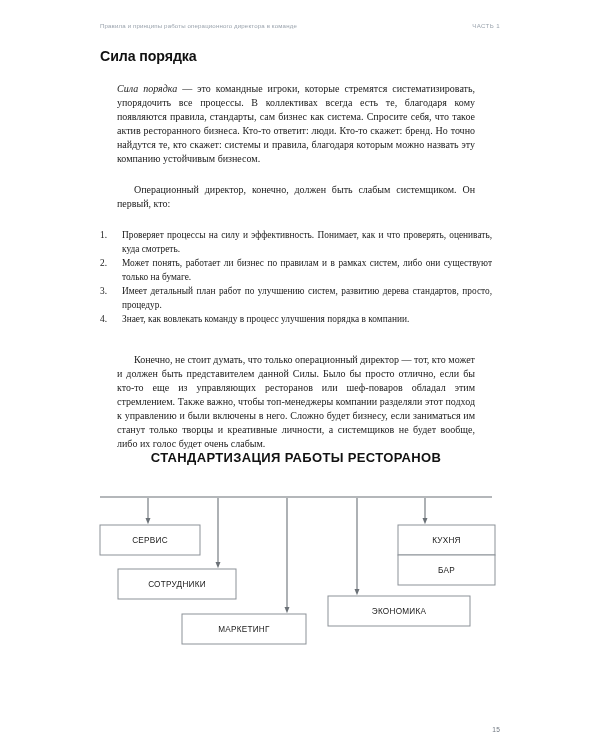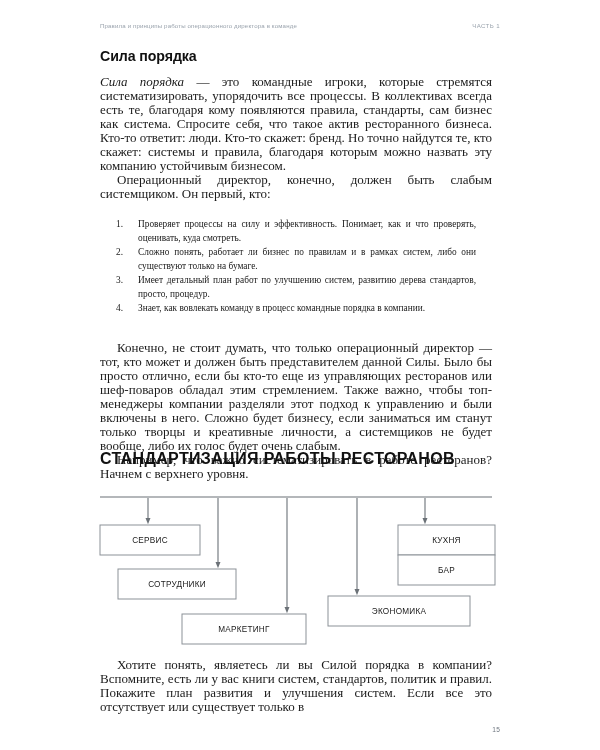--- a/index.html
+++ b/index.html
@@ -56,41 +56,41 @@
     font-family: "Liberation Sans", "DejaVu Sans", sans-serif;
     font-size: 14.2px;
     font-weight: bold;
     letter-spacing: -0.1px;
     margin: 0 0 10px 0;
     color: #111111;
     line-height: 1.2;
   }
 
   p.body {
-    font-size: 13px;
+    font-size: 10px;
     line-height: 14.0px;
-    margin: 0;
+    margin: 17px;
     text-align: justify;
     text-justify: inter-word;
     color: #1a1a1a;
     hyphens: manual;
   }
   p.body.indent {
     text-indent: 17px;
   }
   p.body + p.body {
     margin-top: 0;
   }
   .lead-term {
     font-style: italic;
   }
 
   
   ol.numbered {
-    margin: 16px;
+    margin: 0;
     padding: 0;
     list-style: none;
     counter-reset: li;
   }
   ol.numbered > li {
     position: relative;
     padding-left: 22px;
     font-size: 9.35px;
     line-height: 14.0px;
     text-align: justify;
@@ -122,24 +122,24 @@
   }
   .diagram svg {
     display: block;
   }
 
   .diagram-title {
     position: absolute;
     top: 450px;
     left: 100px;
     width: 392px;
-    text-align: left;
+    text-align: center;
     font-family: "Liberation Sans", "DejaVu Sans", sans-serif;
     font-weight: bold;
-    font-size: 16px;
+    font-size: 13px;
     letter-spacing: 0.35px;
     color: #111111;
     white-space: nowrap;
   }
 
   .node-label {
     font-family: "Liberation Sans", "DejaVu Sans", sans-serif;
     font-size: 8.2px;
     letter-spacing: 0.25px;
     fill: #1a1a1a;
@@ -169,30 +169,29 @@
   <div class="content">
 
     <h1 class="section-title">Сила порядка</h1>
 
     <p class="body"><span class="lead-term">Сила порядка</span><span> — это командные игроки, которые стремятся систематизировать, упорядочить все процессы. В коллективах всегда есть те, благодаря кому появляются правила, стандарты, сам бизнес как система. Спросите себя, что такое актив ресторанного бизнеса. Кто-то ответит: люди. Кто-то скажет: бренд. Но точно найдутся те, кто скажет: системы и правила, благодаря которым можно назвать эту компанию устойчивым бизнесом.</span></p>
 
     <p class="body indent">Операционный директор, конечно, должен быть слабым системщиком. Он первый, кто:</p>
 
     <ol class="numbered">
       <li>Проверяет процессы на силу и эффективность. Понимает, как и что проверять, оценивать, куда смотреть.</li>
-      <li>Сложно понять, работает ли бизнес по правилам и в рамках систем, либо они существуют только на бумаге.</li>
+      <li>Может понять, работает ли бизнес по правилам и в рамках систем, либо они существуют только на бумаге.</li>
       <li>Имеет детальный план работ по улучшению систем, развитию дерева стандартов, просто, процедур.</li>
-      <li>Знает, как вовлекать команду в процесс командные порядка в компании.</li>
+      <li>Знает, как вовлекать команду в процесс улучшения порядка в компании.</li>
     </ol>
 
     <div class="spacer-10"></div>
 
     <p class="body indent">Конечно, не стоит думать, что только операционный директор — тот, кто может и должен быть представителем данной Силы. Было бы просто отлично, если бы кто-то еще из управляющих ресторанов или шеф-поваров обладал этим стремлением. Также важно, чтобы топ-менеджеры компании разделяли этот подход к управлению и были включены в него. Сложно будет бизнесу, если заниматься им станут только творцы и креативные личности, а системщиков не будет вообще, либо их голос будет очень слабым.</p>
 
-    <p class="body indent">Например, что важно систематизировать в работе ресторанов? Начнем с верхнего уровня.</p>
 
   </div>
 
   <div class="diagram-title">СТАНДАРТИЗАЦИЯ РАБОТЫ РЕСТОРАНОВ</div>
 
   <div class="diagram">
     <svg width="600" height="750" viewBox="0 0 600 750" xmlns="http://www.w3.org/2000/svg">
       <defs>
         <marker id="arrowhead" markerWidth="7" markerHeight="7" refX="3.1" refY="3" orient="auto" markerUnits="strokeWidth">
           <path d="M0,0.6 L6,3 L0,5.4 z" fill="#6b7177"></path>
@@ -216,19 +215,16 @@
           <text x="150" y="543" text-anchor="middle" class="node-label">СЕРВИС</text>
           <text x="177" y="587" text-anchor="middle" class="node-label">СОТРУДНИКИ</text>
           <text x="244" y="632" text-anchor="middle" class="node-label">МАРКЕТИНГ</text>
           <text x="399" y="614" text-anchor="middle" class="node-label">ЭКОНОМИКА</text>
           <text x="446.5" y="543" text-anchor="middle" class="node-label">КУХНЯ</text>
           <text x="446.5" y="573" text-anchor="middle" class="node-label">БАР</text>
         </g>
     </svg>
   </div>
 
-  <div class="content" style="top:658px;">
-    <p class="body indent">Хотите понять, являетесь ли вы Силой порядка в компании? Вспомните, есть ли у вас книги систем, стандартов, политик и правил. Покажите план развития и улучшения систем. Если все это отсутствует или существует только в</p>
-  </div>
 
   <div class="folio">15</div>
 
 </div>
 
 </body></html>

